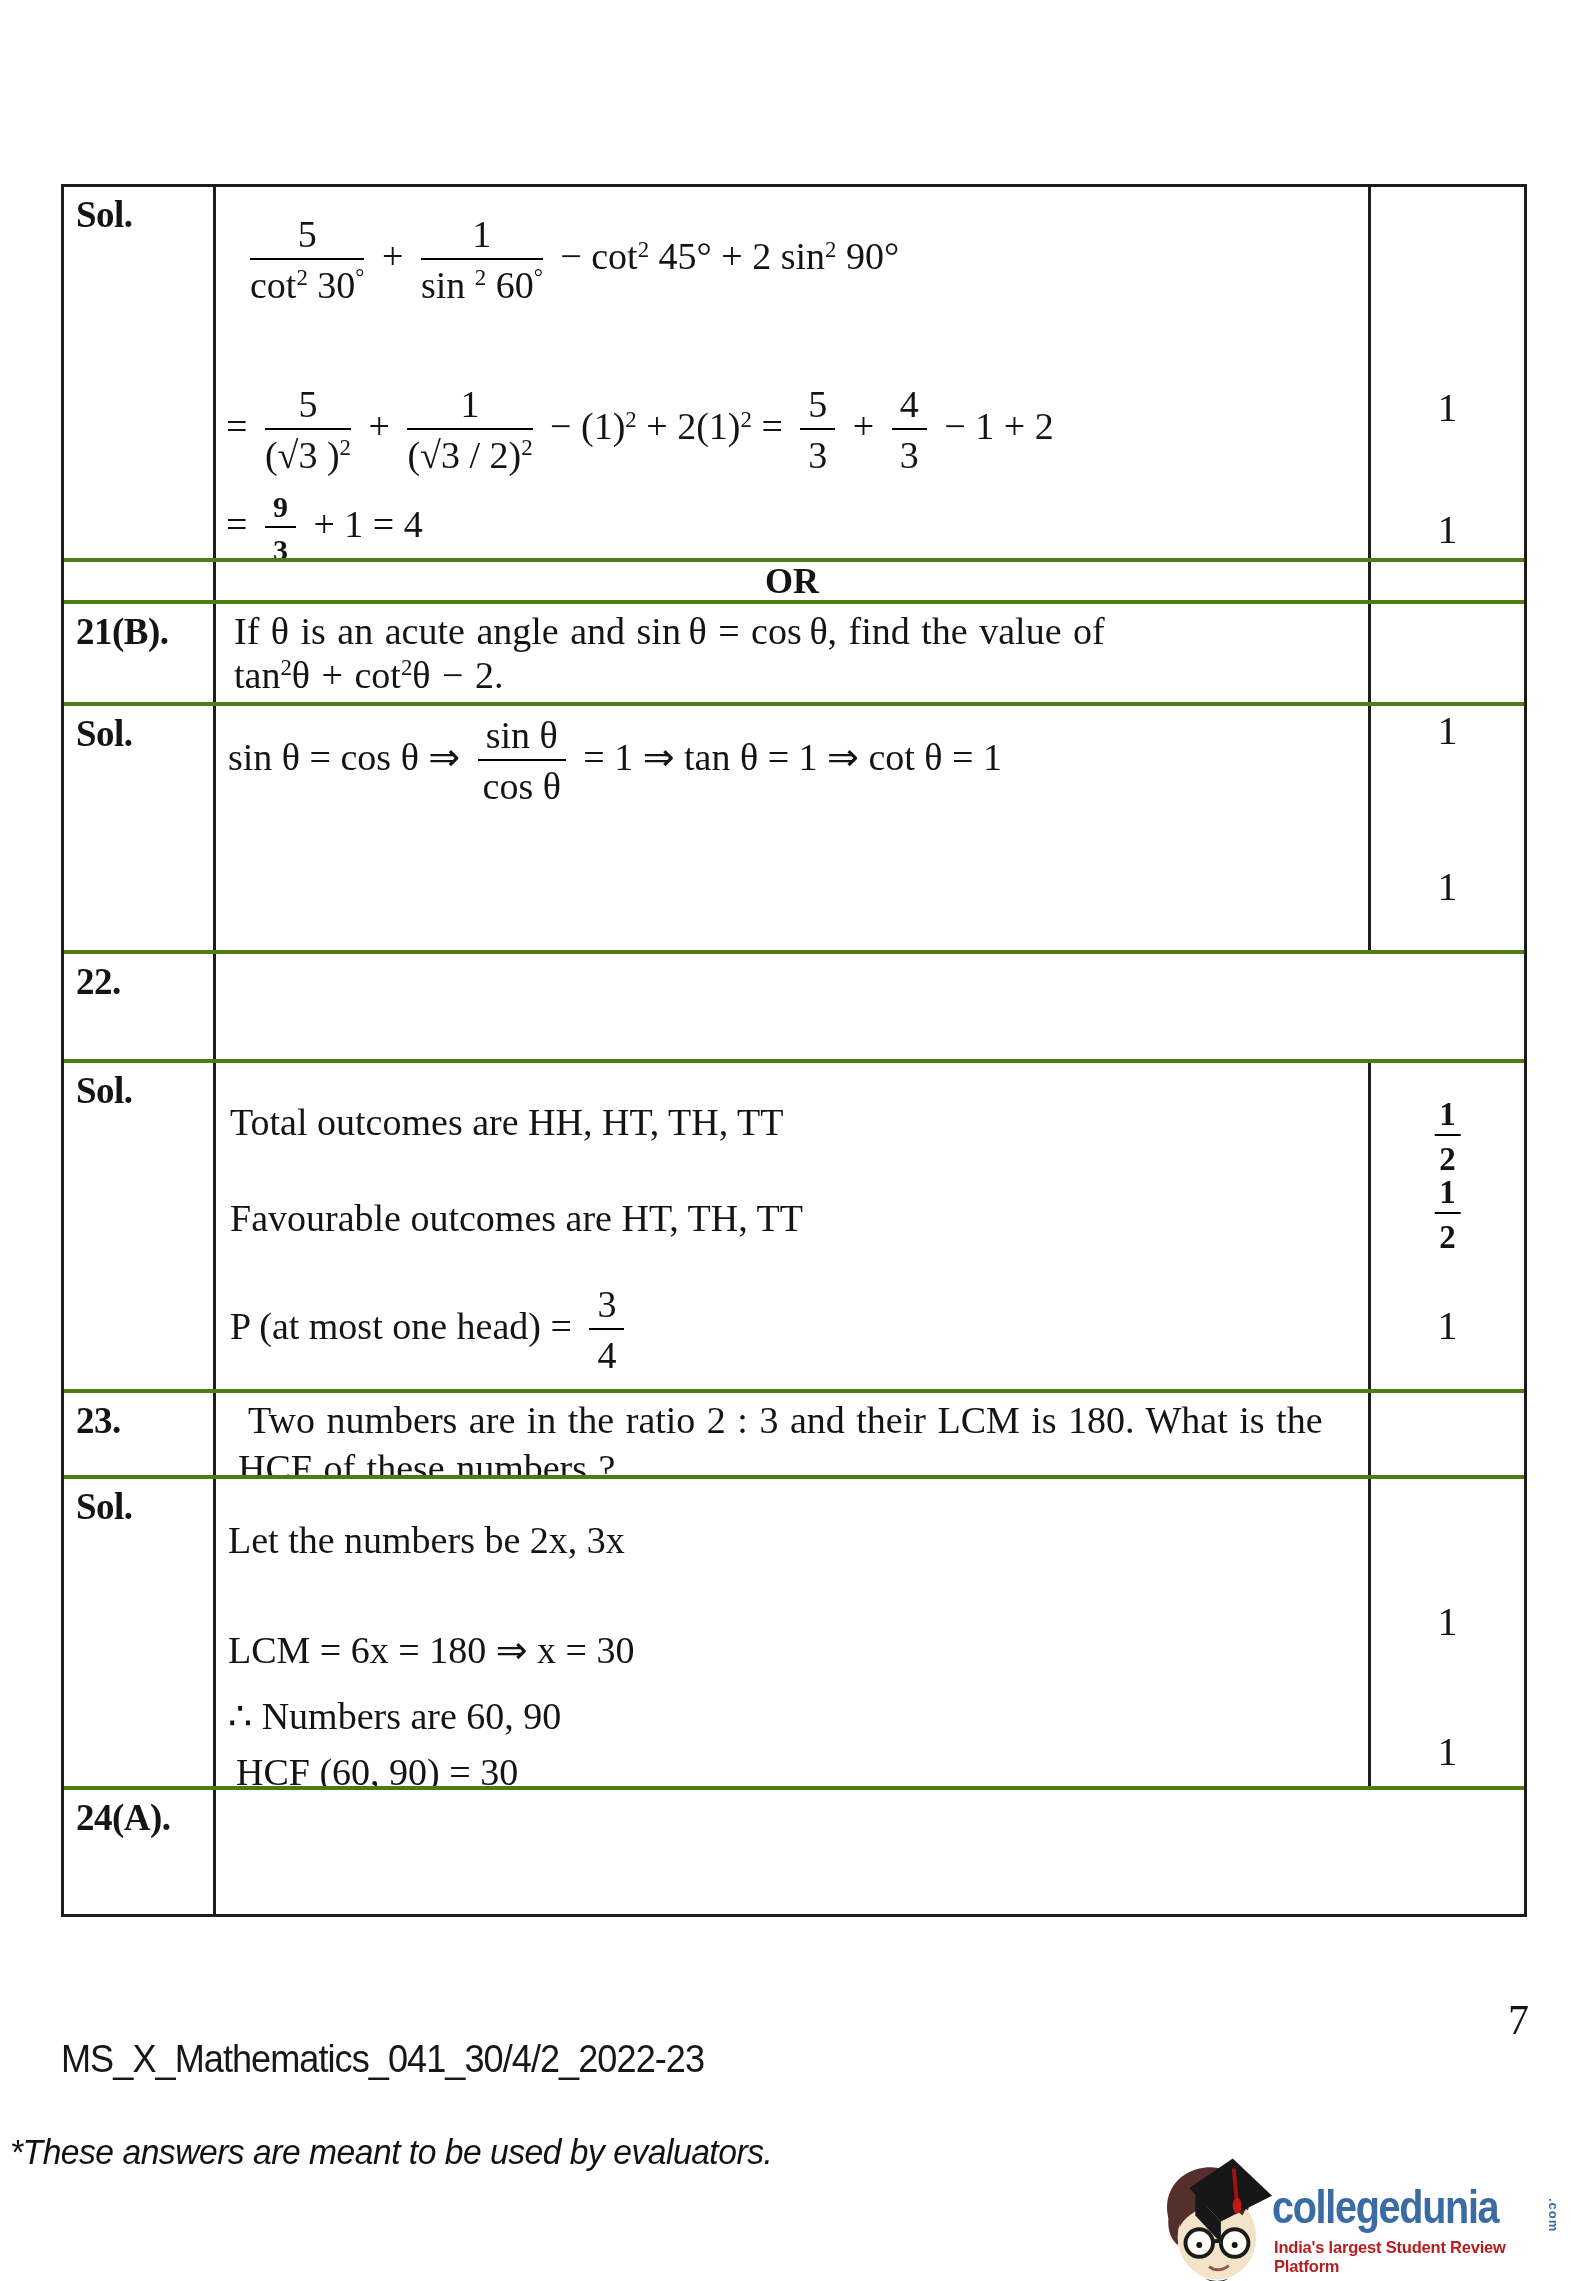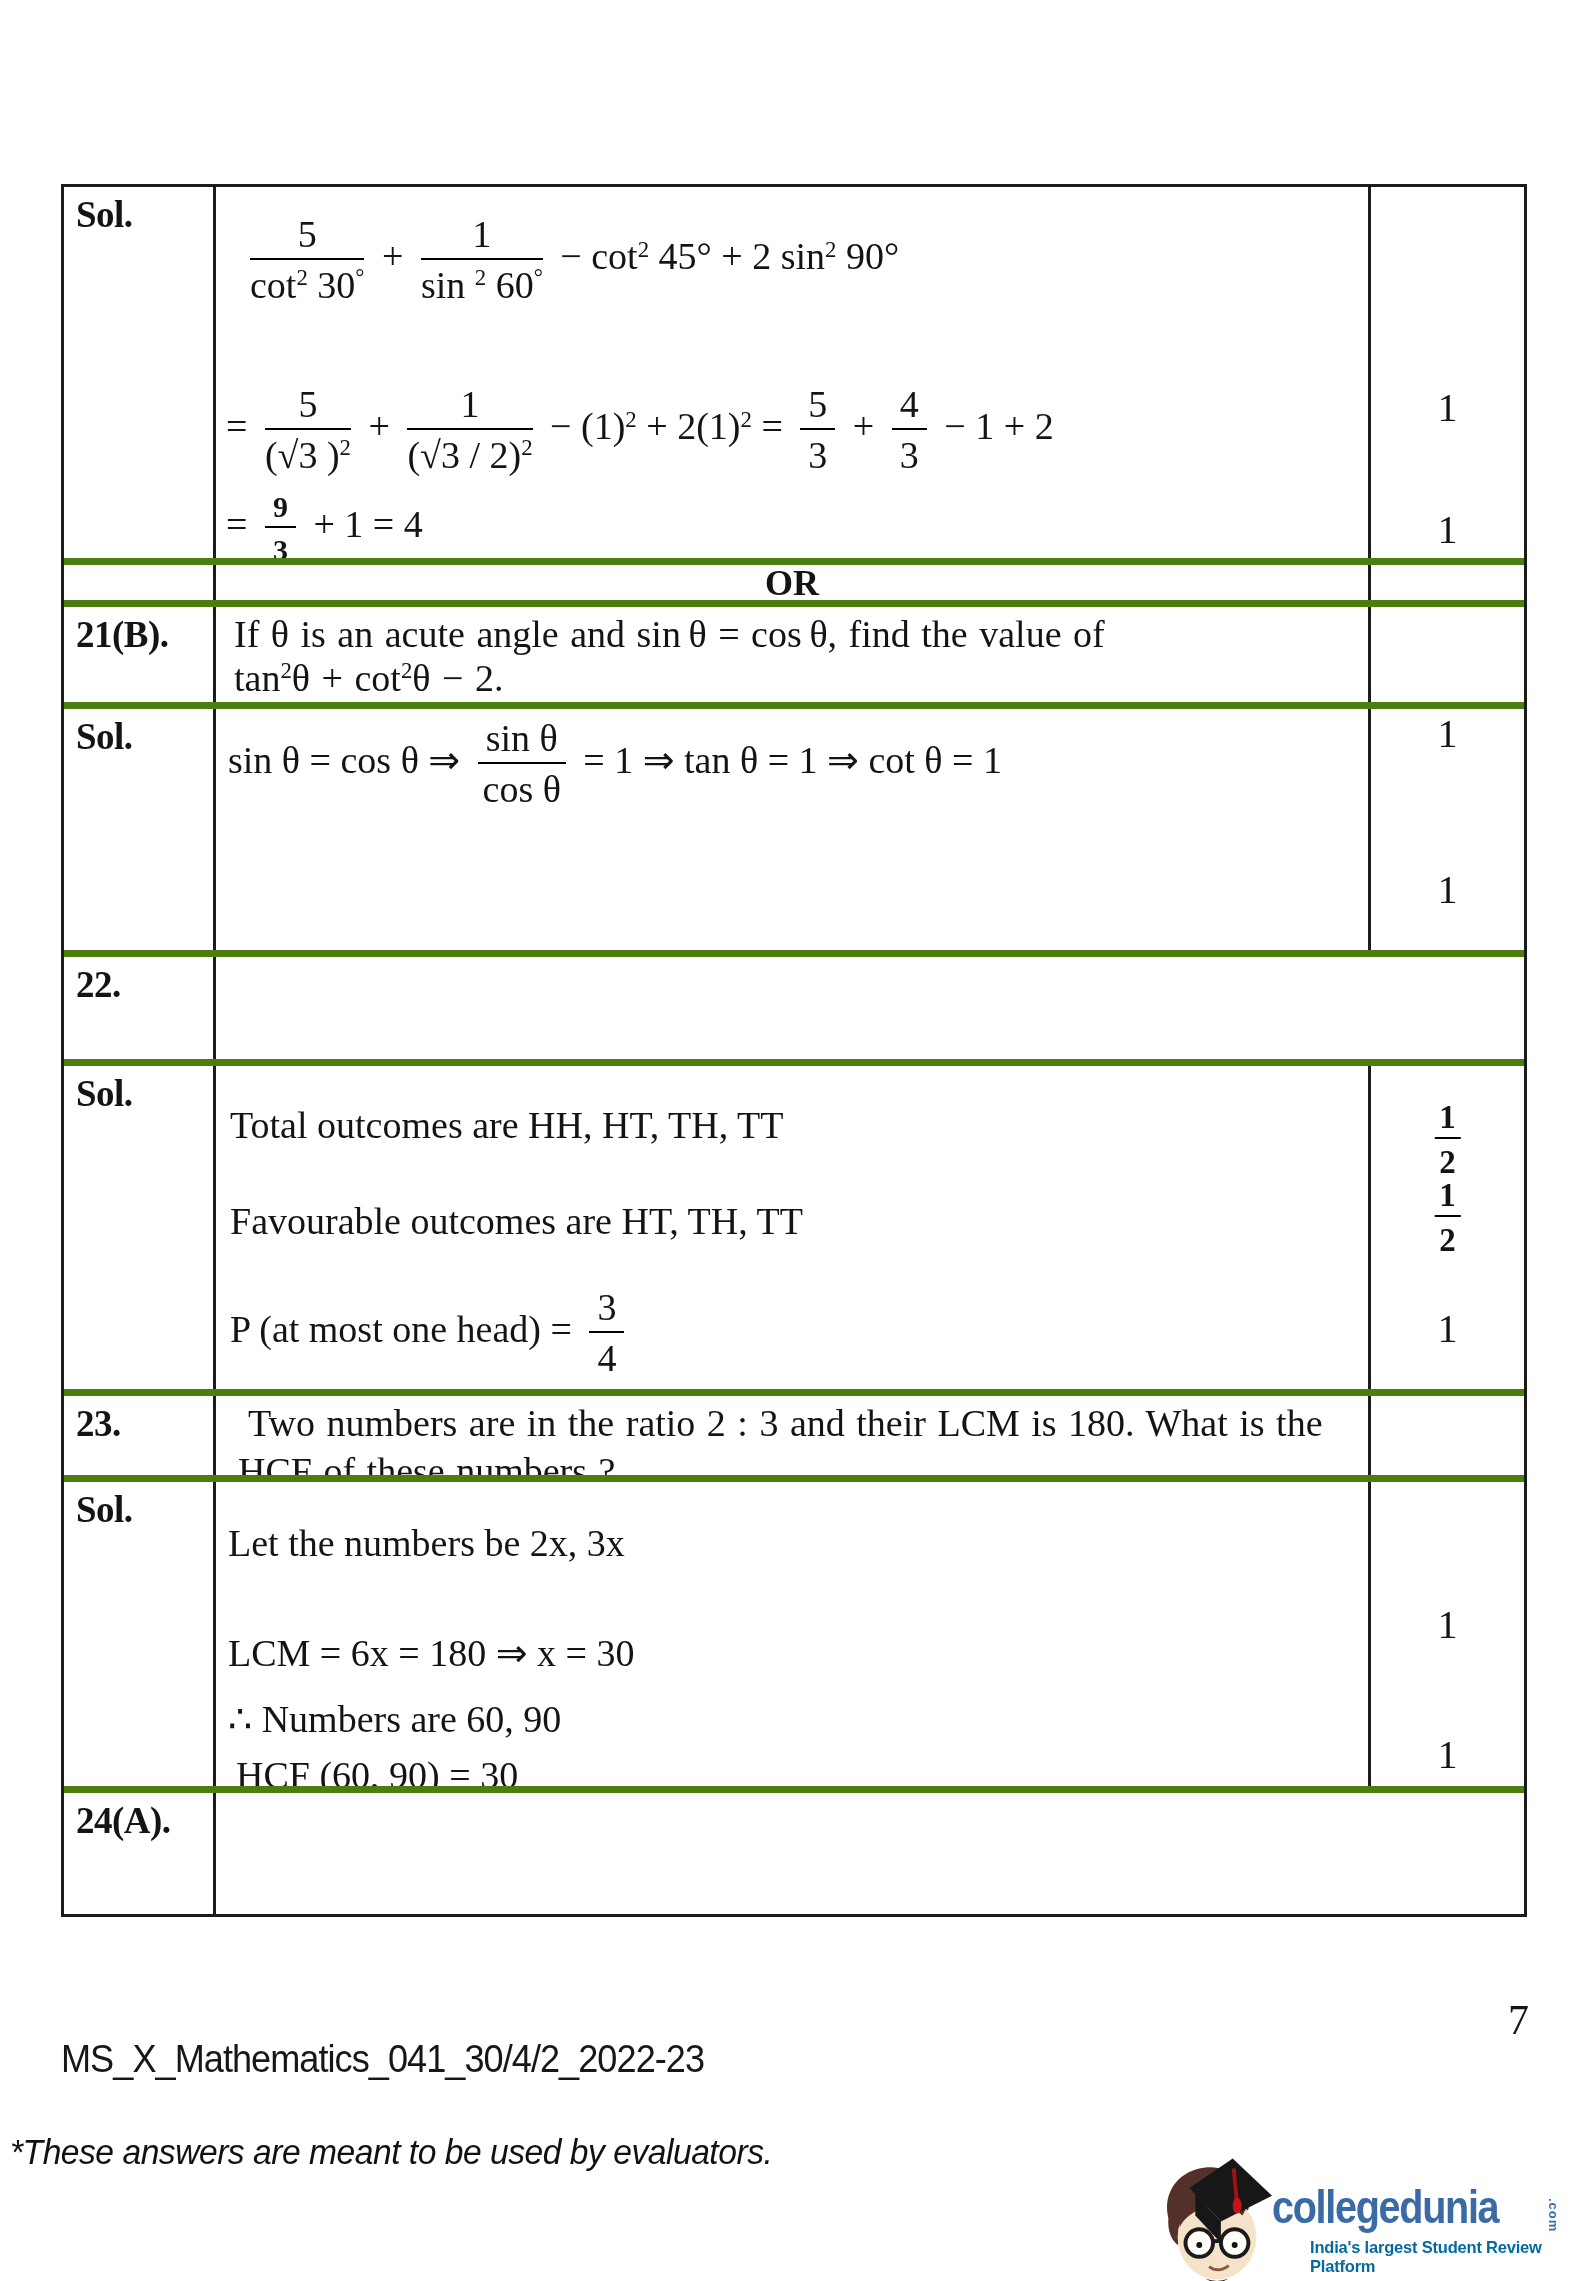--- a/index.html
+++ b/index.html
@@ -3,21 +3,21 @@
 <meta charset="utf-8">
 <style>
   html,body{margin:0;padding:0;background:#ffffff;}
   .page{position:relative;width:1571px;height:2281px;background:#fff;overflow:hidden;
         font-family:"Liberation Serif", serif;color:#141414;}
 
   
   .mstable{position:absolute;left:61px;top:184px;width:1466px;box-sizing:border-box;
            border:3px solid #1c1c1c;background:#fff;}
   .row{position:relative;display:flex;box-sizing:border-box;}
-  .row + .row{border-top:7px solid #4d7c0f;}
+  .row + .row{border-top:4px solid #4d7c0f;}
   .cell{box-sizing:border-box;position:relative;}
   .c1{width:152px;border-right:3px solid #1c1c1c;padding:6px 8px 0 12px;}
   .c2{flex:1;border-right:3px solid #1c1c1c;position:relative;overflow:hidden;}
   .c3{width:153px;position:relative;}
   .qlabel{font-weight:bold;font-size:37px;letter-spacing:-0.5px;}
 
   .line{position:absolute;white-space:nowrap;font-size:38px;line-height:1.15;}
   .qtext{word-spacing:2px;}
 
   
@@ -192,16 +192,16 @@
       <path d="M58,90 L66,90" stroke="#1b1b1b" stroke-width="4"></path>
       <circle cx="44" cy="94" r="3" fill="#111"></circle>
       <circle cx="80" cy="94" r="3" fill="#111"></circle>
 
       <path d="M54,116 Q63,123 74,115" stroke="#8a5a48" stroke-width="3" fill="none"></path>
 
       <path d="M50,128 Q62,133 74,128 L70,130 Q62,134 54,130 Z" fill="#1b1b1b"></path>
     </svg>
     <span class="brand" style="color: rgb(59, 107, 165);">collegedunia</span>
     <span class="brand-tld" style="color: rgb(59, 107, 165);">.com</span>
-    <span class="tagline" style="color: #0369a1; margin-left: 36px;">India's largest Student Review Platform</span>
+    <span class="tagline" style="color: #b91c1c;">India's largest Student Review Platform</span>
   </div>
 
 </div>
 
 </body></html>

